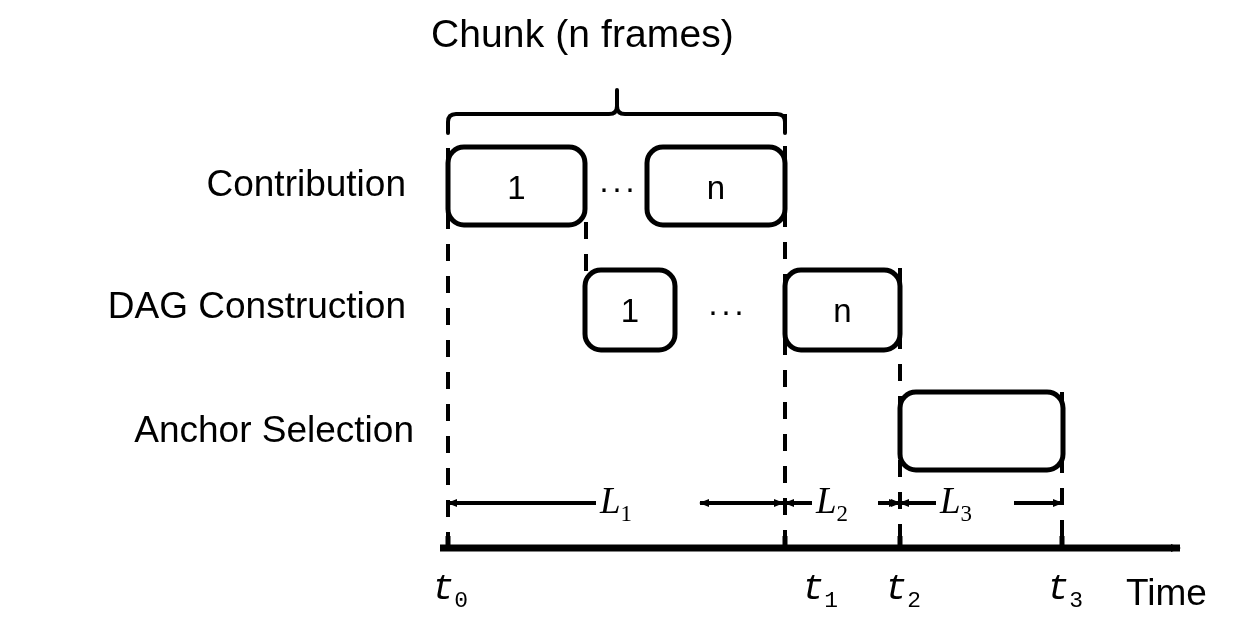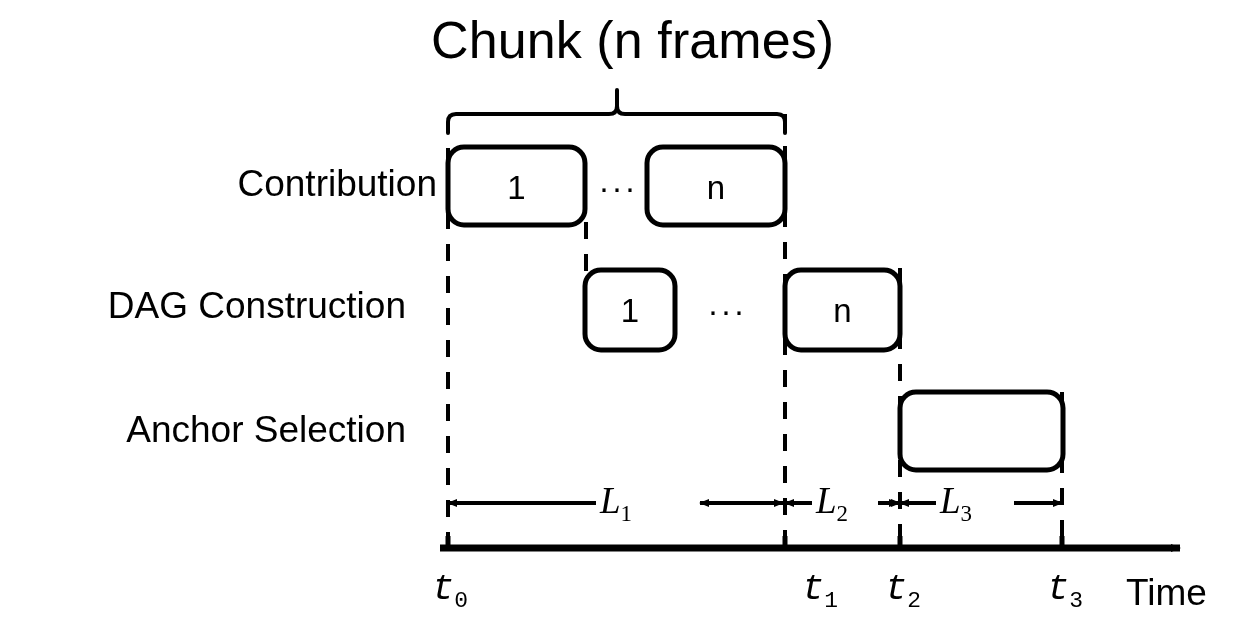--- a/index.html
+++ b/index.html
@@ -24,21 +24,21 @@
     top: 0;
     width: 1233px;
     height: 637px;
   }
   .txt {
     position: absolute;
     white-space: nowrap;
     line-height: 1;
   }
   .chart-title {
-    font-size: 52px;
+    font-size: 39px;
     letter-spacing: 0.1px;
   }
   .row-label {
     font-size: 37px;
     text-align: right;
   }
   .box-label {
     font-size: 33px;
   }
   .ellipsis-label {
@@ -127,23 +127,23 @@
         <line x1="448" y1="536" x2="448" y2="548"></line>
         <line x1="785" y1="536" x2="785" y2="548"></line>
         <line x1="900" y1="536" x2="900" y2="548"></line>
         <line x1="1062" y1="536" x2="1062" y2="548"></line>
       </g>
     </g>
   </svg>
 
   <div class="txt chart-title" style="left:431px; top:14px;">Chunk (n frames)</div>
 
-  <div class="txt row-label" style="left:0px; top:165px; width:406px;margin-left:31px;">Contribution</div>
+  <div class="txt row-label" style="left:0px; top:165px; width:406px;">Contribution</div>
   <div class="txt row-label" style="left:0px; top:287px; width:406px;">DAG Construction</div>
-  <div class="txt row-label" style="left:0px; top:411px; width:406px;">Anchor Selection</div>
+  <div class="txt row-label" style="left:8px; top:411px; width:406px;">Anchor Selection</div>
 
   <div class="txt box-label" style="left:448px; top:171px; width:137px; text-align:center;">1</div>
   <div class="txt ellipsis-label" style="left:592px; top:171px; width:52px; text-align:center;">···</div>
   <div class="txt box-label" style="left:647px; top:171px; width:138px; text-align:center;">n</div>
 
   <div class="txt box-label" style="left:585px; top:294px; width:90px; text-align:center;">1</div>
   <div class="txt ellipsis-label" style="left:701px; top:294px; width:52px; text-align:center;">···</div>
   <div class="txt box-label" style="left:785px; top:294px; width:115px; text-align:center;">n</div>
 
 

